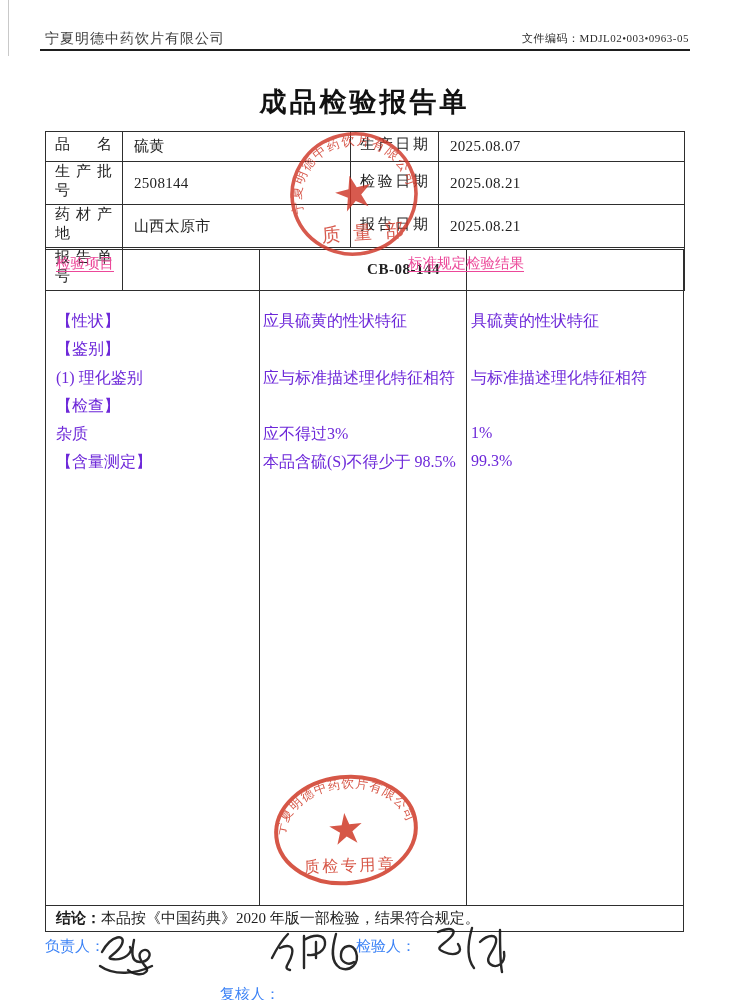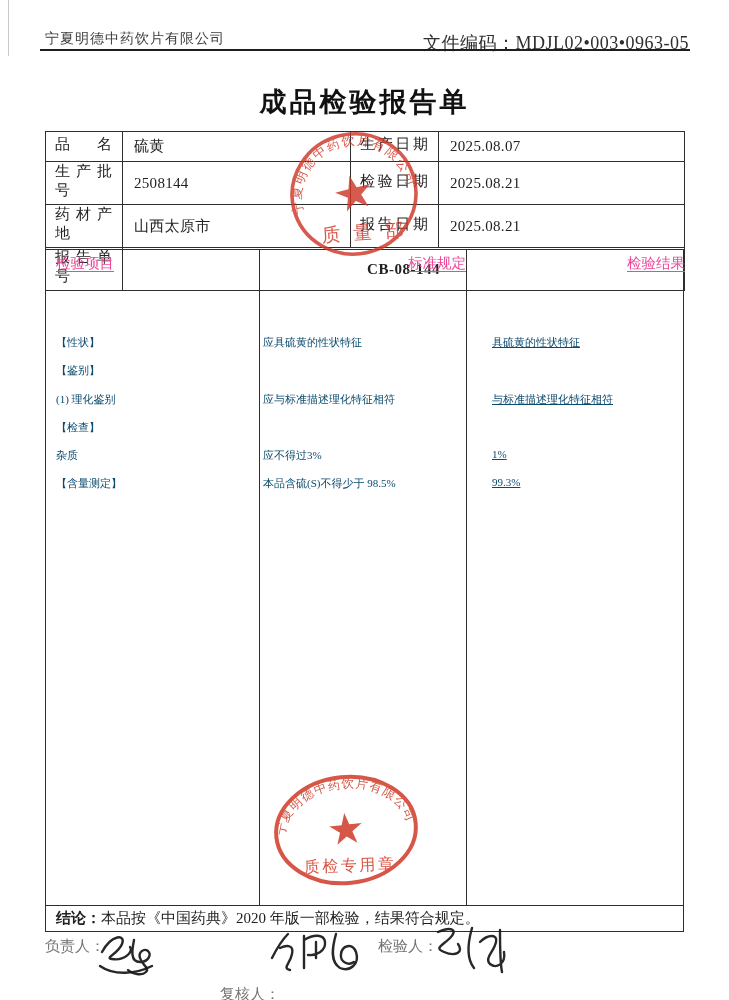--- a/index.html
+++ b/index.html
@@ -3,21 +3,21 @@
 <meta charset="utf-8">
 <style>
   * { margin:0; padding:0; box-sizing:border-box; }
   html,body { background:#ffffff; }
   body { font-family:"Liberation Serif","DejaVu Serif",serif; color:#2a2a2a; }
   .page { position:relative; width:729px; height:1000px; background:#ffffff; overflow:hidden; }
 
   .scan-edge { position:absolute; left:8px; top:0; width:1px; height:56px; background:#c9c9c9; }
 
   .hdr-company { position:absolute; left:45px; top:30px; font-size:14px; color:#3d3d3d; letter-spacing:1px; }
-  .hdr-code { position:absolute; right:40px; top:31px; font-size:18px; color:#2e2e2e; letter-spacing:0.5px; }
+  .hdr-code { position:absolute; right:40px; top:31px; font-size:11px; color:#2e2e2e; letter-spacing:0.5px; }
   .hdr-rule { position:absolute; left:40px; top:49px; width:650px; height:2px; background:#1e1e1e; }
 
   .doc-title { position:absolute; left:0; top:84px; width:729px; text-align:center;
                font-size:27px; font-weight:bold; letter-spacing:3px; color:#111; }
 
   
   table.info { position:absolute; left:45px; top:131px; width:639px; border-collapse:collapse; table-layout:fixed; }
   table.info td { border:1px solid #2e2e2e; font-size:15px; color:#222; padding:0 0 0 9px; height:30px; vertical-align:middle; }
   table.info td.lbl { text-align:justify; text-align-last:justify; padding:0 10px 4px 9px; }
   table.info td.val { padding-left:11px; letter-spacing:0.3px; }
@@ -25,33 +25,33 @@
 
   
   .main-table { position:absolute; left:45px; top:249px; width:639px; height:656px;
                 border:1px solid #2e2e2e; border-bottom:none; }
   .col-div { position:absolute; top:0; width:1px; height:100%; background:#2e2e2e; }
   .col-div.c1 { left:213px; } .col-div.c2 { left:420px; }
   .mt-head { position:absolute; top:4px; font-size:14.5px; color:#ec4899; }
   .mt-head span { text-decoration:underline; text-underline-offset:3px; }
   .mt-head.h1 { left:10px; }
   .mt-head.h2 { left:213px; width:207px; text-align:right; }
-  .mt-head.h3 { left:420px; width:219px; text-align:right; }
-  .mt-row { position:absolute; left:0; width:100%; height:18px; font-size:11px; color:#0c4a6e;margin-top:24px; }
+  .mt-head.h3 { left:420px; width:219px; text-align:left; }
+  .mt-row { position:absolute; left:0; width:100%; height:18px; font-size:16px; color:#6d28d9; }
   .mt-cell-item { position:absolute; left:10px; white-space:nowrap; }
   .mt-cell-std { position:absolute; left:217px; white-space:nowrap; }
-  .mt-cell-res { position:absolute; left:446px; white-space:nowrap;text-decoration:underline; }
+  .mt-cell-res { position:absolute; left:425px; white-space:nowrap; }
 
   
   .conclusion { position:absolute; left:45px; top:905px; width:639px; height:27px;
                 border:1px solid #2e2e2e; font-size:15px; line-height:25px; padding-left:10px; color:#1e1e1e; }
   .conclusion .lbl { font-weight:bold; }
 
   
-  .sign-label { position:absolute; top:937px; font-size:15px; color:#737373; }
+  .sign-label { position:absolute; top:937px; font-size:15px; color:#3b82f6; }
   .sig-svg { position:absolute; }
   .sig-svg path { stroke:#161616; stroke-width:2.4; fill:none; stroke-linecap:round; stroke-linejoin:round; opacity:0.92; }
 
   
   .stamp { position:absolute; pointer-events:none; }
 </style>
 </head>
 <body>
 
 <div class="page">
@@ -138,21 +138,21 @@
       <span class="mt-cell-res">99.3%</span>
     </div>
   </div>
 
   <div class="conclusion">
     <span class="lbl">结论：</span><span>本品按《中国药典》2020 年版一部检验，结果符合规定。</span>
   </div>
 
   <div class="sign-label" style="left:45px;">负责人：</div>
   <div class="sign-label" style="left:220px;margin-top:48px;">复核人：</div>
-  <div class="sign-label" style="left:378px;">检验人：</div>
+  <div class="sign-label" style="left:356px;">检验人：</div>
 
   <svg class="sig-svg" style="left:88px; top:928px;" width="88" height="58" viewBox="0 0 88 58">
     <path d="M14,24 C24,6 38,6 34,16 C30,26 16,30 24,31 C36,33 46,24 42,19 M46,12 C44,22 42,34 52,34 C60,34 64,27 60,23 C56,20 50,24 52,30 C54,37 62,40 58,44 C54,48 44,46 40,42"></path>
     <path d="M12,38 C26,48 48,46 64,38"></path>
   </svg>
   <svg class="sig-svg" style="left:262px; top:924px;" width="106" height="62" viewBox="0 0 106 62">
     <path d="M10,34 C16,22 20,16 26,10 M18,24 C26,20 32,22 30,30 C28,40 20,44 28,46"></path>
     <path d="M42,12 L42,44 M42,16 C52,10 62,10 63,18 C64,27 54,32 46,31 M54,18 L54,34"></path>
     <path d="M74,10 C70,24 68,38 78,44 C88,48 98,40 94,28 C90,18 80,22 79,30 C78,38 86,42 92,38"></path>
   </svg>

